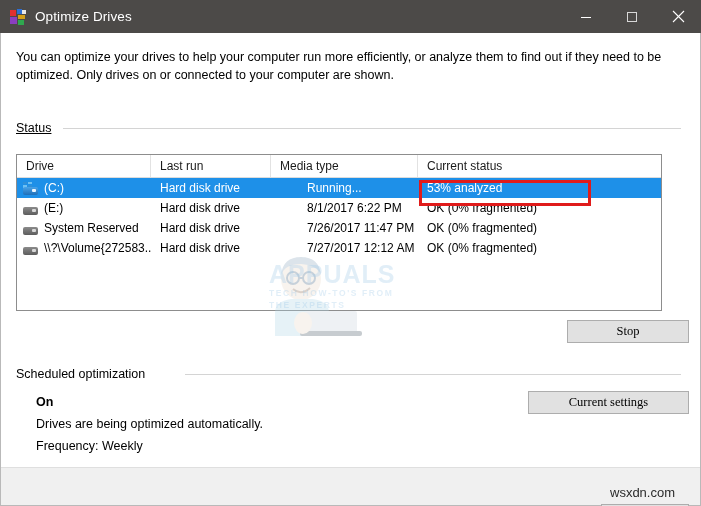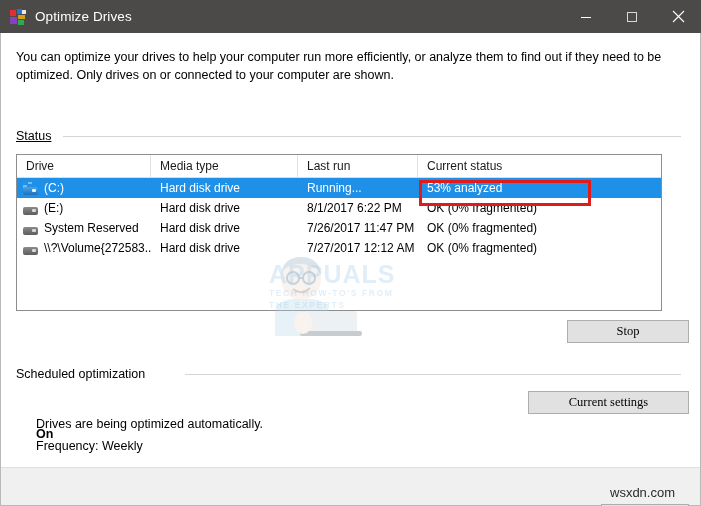--- a/index.html
+++ b/index.html
@@ -104,21 +104,21 @@
     font-size: 12.5px;
     color: #000000;
     white-space: nowrap;
     padding-right: 12px;
   }
   .group-head .rule {
     flex: 1 1 auto;
     height: 1px;
     background: #d4d4d4;
   }
-  #status-group { top: 96px; text-decoration: underline; }
+  #status-group { top: 88px; text-decoration: underline; }
   #sched-group  { top: 334px; gap: 28px; }
 
   
   .listview {
     position: absolute;
     left: 15px;
     top: 121px;
     width: 646px;
     height: 157px;
     border: 1px solid #8d8d8d;
@@ -244,21 +244,20 @@
   #close-btn  { left: 600px; top: 471px; width: 88px; height: 24px; }
 
   
   .sched-on {
     position: absolute;
     left: 35px;
     top: 362px;
     font-size: 12.5px;
     font-weight: bold;
     color: #000000;
-    margin-top: 32px;
   }
   .sched-desc {
     position: absolute;
     left: 35px;
     top: 384px;
     font-size: 12.5px;
     color: #000000;
   }
   .sched-freq {
     position: absolute;
@@ -366,22 +365,22 @@
     <div class="intro">You can optimize your drives to help your computer run more efficiently, or analyze them to find out if they need to be optimized. Only drives on or connected to your computer are shown.</div>
 
     <div class="group-head" id="status-group">
       <span class="label">Status</span>
       <span class="rule"></span>
     </div>
 
     <div class="listview">
       <div class="lv-header">
         <div class="cell col-drive">Drive</div>
+        <div class="cell col-last">Last run</div>
         <div class="cell col-media">Media type</div>
-        <div class="cell col-last">Last run</div>
         <div class="cell col-status">Current status</div>
       </div>
 
       <div class="lv-row selected">
         <div class="cell col-drive drivecell">
           <span class="drv-icon sys">
             <span class="flag">
                 <i></i>
                 <i></i>
                 <i></i>

